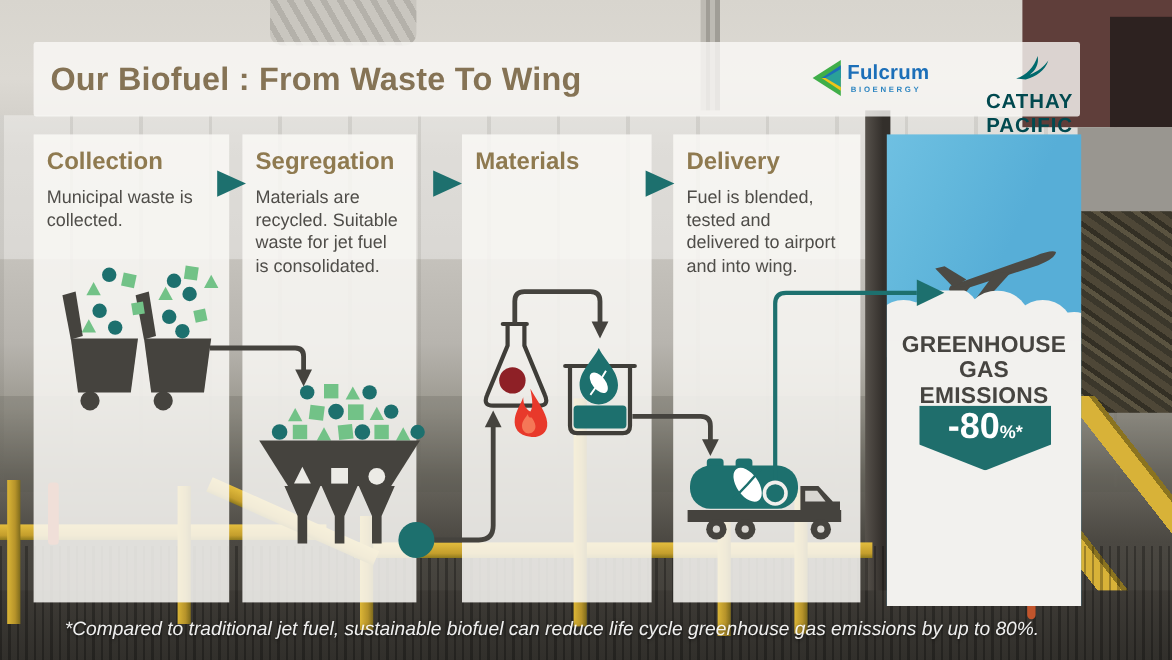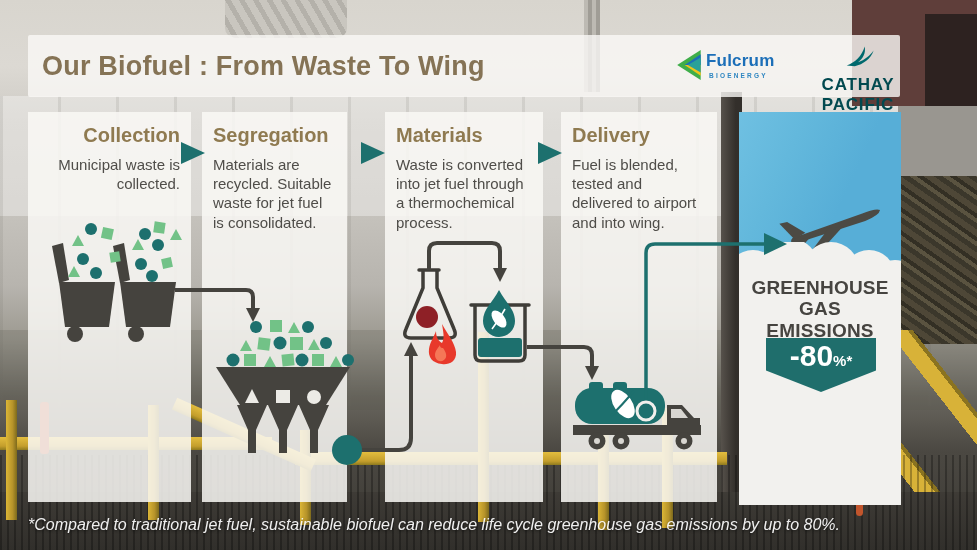--- a/index.html
+++ b/index.html
@@ -47,21 +47,21 @@
     color:#857355;letter-spacing:0.2px;white-space:nowrap;}
   .fulcrum{left:648px;top:12px;width:110px;height:40px;}
   .fulcrum-word{left:30px;top:4px;font-size:17px;font-weight:bold;color:#1c6fb8;letter-spacing:0.2px;}
   .fulcrum-sub{left:33px;top:25px;font-size:6.5px;font-weight:bold;color:#2e86c1;letter-spacing:2.2px;}
   .cathay{left:770px;top:6px;width:120px;height:52px;text-align:center;}
   .cathay-word{left:0;top:34px;width:120px;font-size:17px;font-weight:bold;color:#01494f;letter-spacing:0.8px;}
 
   
   .col{top:112px;height:390px;background:rgba(249,248,245,0.86);z-index:2;
     box-sizing:border-box;padding:12px 11px 0 11px;}
-  .col-1{left:28px;width:163px;text-align:right;}
+  .col-1{left:28px;width:163px;}
   .col-2{left:202px;width:145px;}
   .col-3{left:385px;width:158px;}
   .col-4{left:561px;width:156px;}
   .step-title{font-size:20px;font-weight:bold;color:#8f7a50;margin:0 0 8px 0;}
   .step-desc{font-size:15px;line-height:1.28;color:#4f4d49;}
   .col svg.illus{position:absolute;left:0;top:0;}
 
   
   .bluepanel{left:739px;top:112px;width:162px;height:393px;z-index:2;overflow:hidden;
     background:linear-gradient(115deg,#6fc0e2 0%,#63b8dc 20%,#57aed7 42%,#57aed7 100%);}
@@ -69,21 +69,21 @@
     font-size:19px;font-weight:bold;color:#464440;line-height:1.12;letter-spacing:0.2px;}
   .badge{left:27px;top:226px;width:110px;height:54px;background:#1f6e6c;z-index:2;
     clip-path:polygon(0 0,100% 0,100% 60%,50% 100%,0 60%);
     display:flex;justify-content:center;align-items:flex-start;padding-top:2px;box-sizing:border-box;}
   .badge-value{font-size:30px;font-weight:600;color:#fff;line-height:1.05;}
   .badge-unit{font-size:15px;font-weight:bold;color:#fff;margin-top:12px;}
 
   
   #connectors{left:0;top:0;z-index:4;pointer-events:none;}
   .footnote{left:28px;top:516px;width:838px;z-index:3;font-size:16px;font-style:italic;
-    color:rgba(255,255,255,0.93);text-shadow:0 1px 3px rgba(0,0,0,0.6);}
+    color:rgba(255,255,255,0.93);text-shadow:0 1px 3px rgba(0,0,0,0.6);text-align:right;}
 </style>
 </head>
 <body>
 
 <div id="stage">
 
   <div class="abs bg-base"></div>
   <div class="abs bg-haze"></div>
   <div class="abs bg-streaks"></div>
   <div class="abs bg-midband"></div>
@@ -198,21 +198,20 @@
       <g fill="#ecebe6">
         <polygon points="43,291 57,291 50,277"></polygon>
         <rect x="74" y="278" width="14" height="13"></rect>
         <circle cx="112" cy="285" r="7"></circle>
       </g>
     </svg>
   </div>
 
   <div class="abs col col-3">
     <div class="step-title">Materials</div>
-    <div class="step-desc">Waste is converted into jet fuel through a thermochemical process.</div>
     <svg class="illus" width="158" height="390" viewBox="0 0 158 390">
       <path d="M38 159 V176 L21 217 Q17 226 26 226 H64 Q73 226 69 217 L52 176 V159" fill="none" stroke="#3f3d38" stroke-width="3.5" stroke-linecap="round"></path>
       <line x1="34" y1="158" x2="54" y2="158" stroke="#3f3d38" stroke-width="3.5" stroke-linecap="round"></line>
       <circle cx="42" cy="205" r="11" fill="#8e2026"></circle>
       <path d="M57 212 C63 223 70 231 71 240 C72 250 63 253 57 252 C47 251 43 245 44 237 C45 230 49 225 51 219 C51 227 55 230 57 231 C60 226 58 219 57 212 Z" fill="#e8392b"></path>
       <path d="M58 236 C61 240 63 245 59 248 C55 251 50 248 50 243 C50 239 53 236 55 233 C55 236 57 236 58 236 Z" fill="#f57757"></path>
       <path d="M86 193 H144 M90 193 V243 Q90 249 96 249 H134 Q140 249 140 243 V193" fill="none" stroke="#3f3d38" stroke-width="3.5" stroke-linecap="round"></path>
       <rect x="93" y="226" width="44" height="19" rx="3" fill="#1d706e"></rect>
       <path d="M114 178 C120 190 130 197 130 209 A16 16 0 1 1 98 209 C98 197 108 190 114 178 Z" fill="#1d706e"></path>
       <ellipse cx="114" cy="207" rx="5.5" ry="10" transform="rotate(-38 114 207)" fill="#ffffff"></ellipse>

